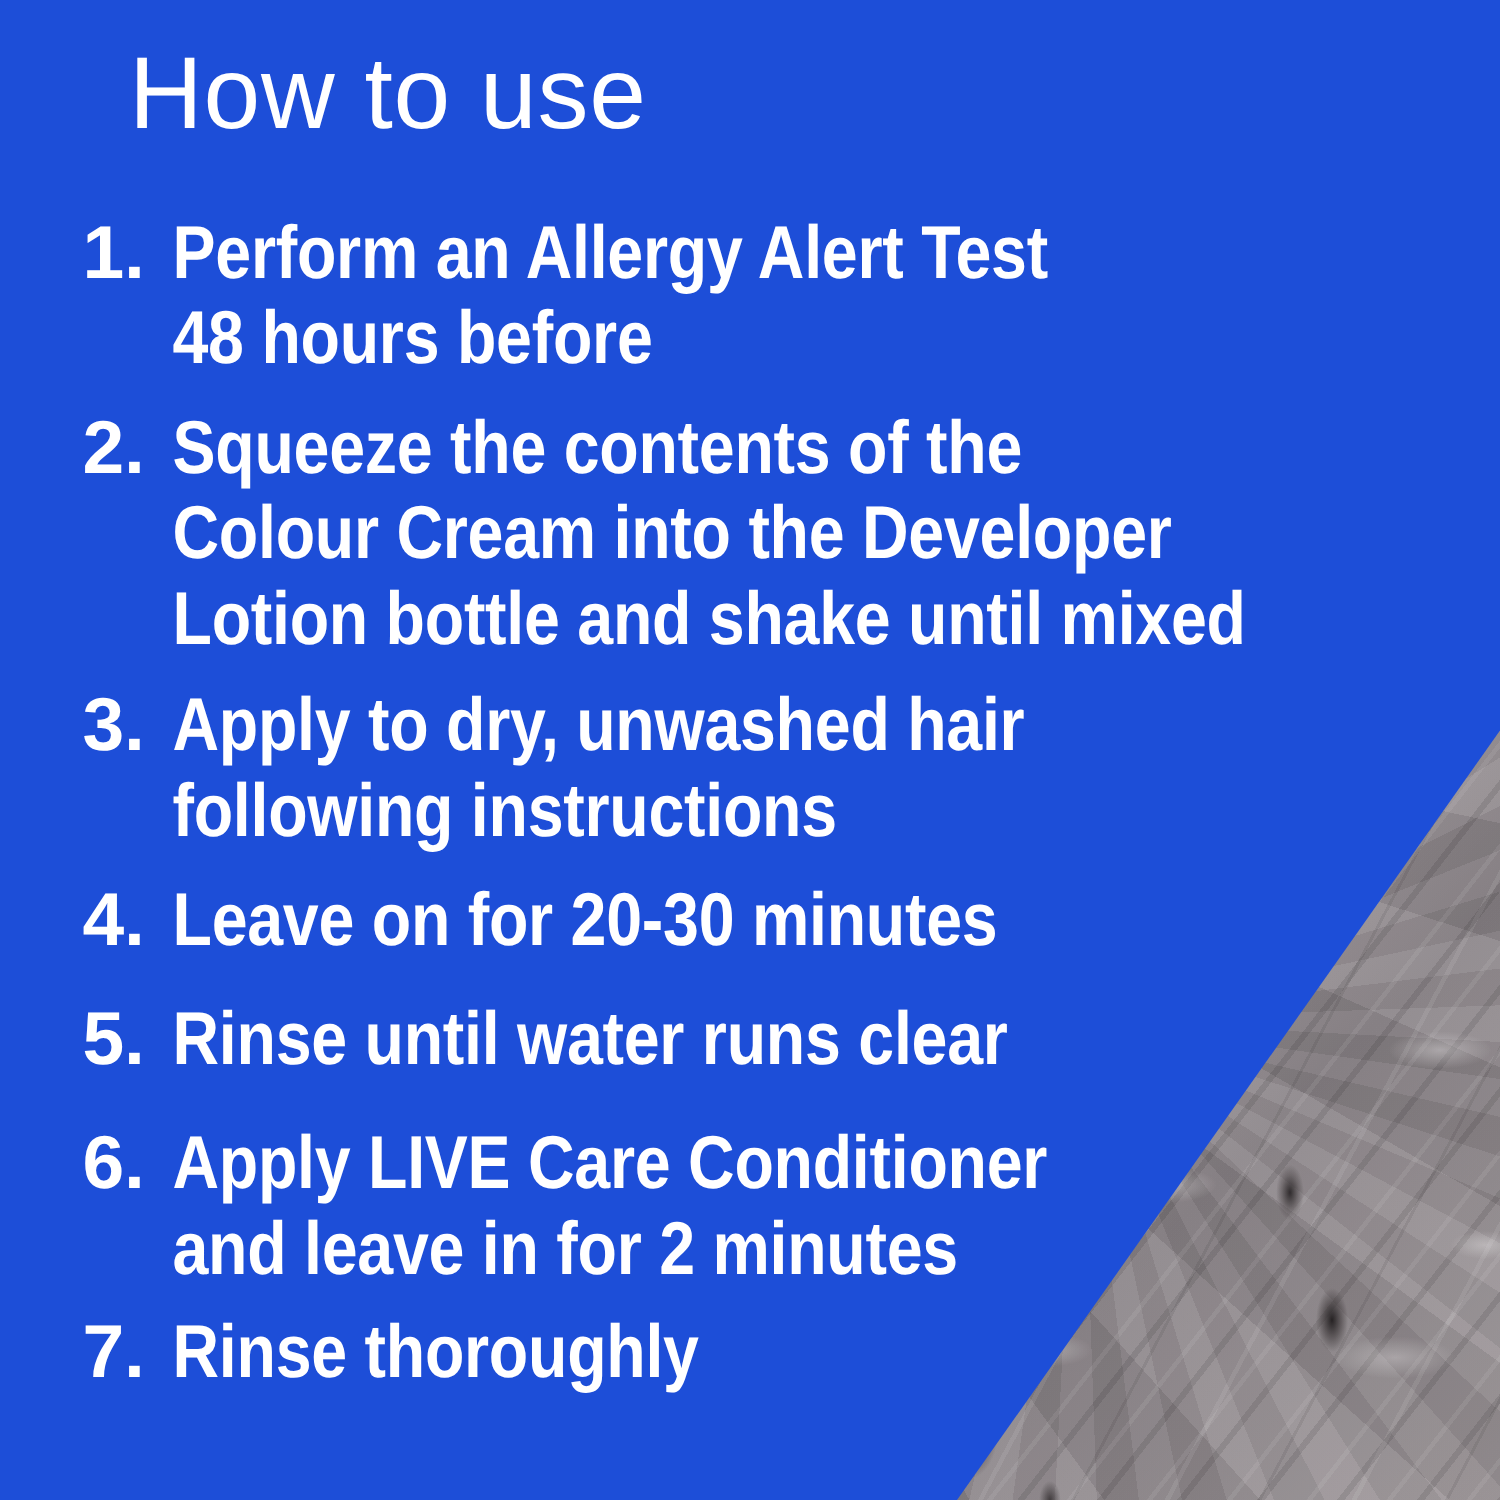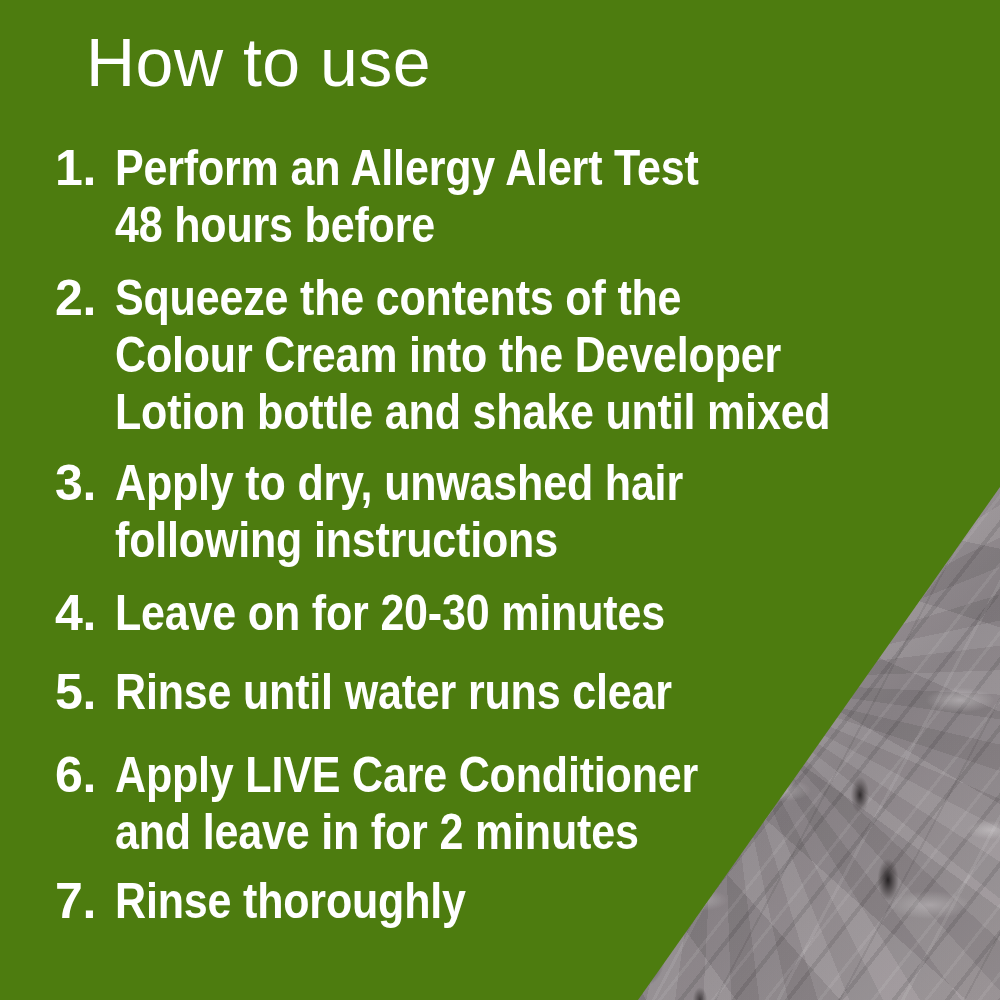--- a/index.html
+++ b/index.html
@@ -129,21 +129,21 @@
     white-space: nowrap;
   }
   .step-2 { margin-bottom: 14px; }
   .step-4 { margin-bottom: 22px; }
   .step-5 { margin-bottom: 26px; }
   .step-6 { margin-bottom: 12px; }
 </style>
 </head>
 <body style="background: rgb(46, 47, 127);">
 
-<div id="panel" style="background: #4d7c0f;">
+<div id="panel" style="background: #1d4ed8;">
 
   <div id="photo-corner"></div>
 
   <div id="heading" style="color: rgb(255, 255, 255);">How to use</div>
 
   <ol id="steps">
       <li class="step step-1" style="color: rgb(255, 255, 255);">
         <span class="step-number">1.</span>
         <span class="step-text">
           <span class="step-line">Perform an Allergy Alert Test</span>

